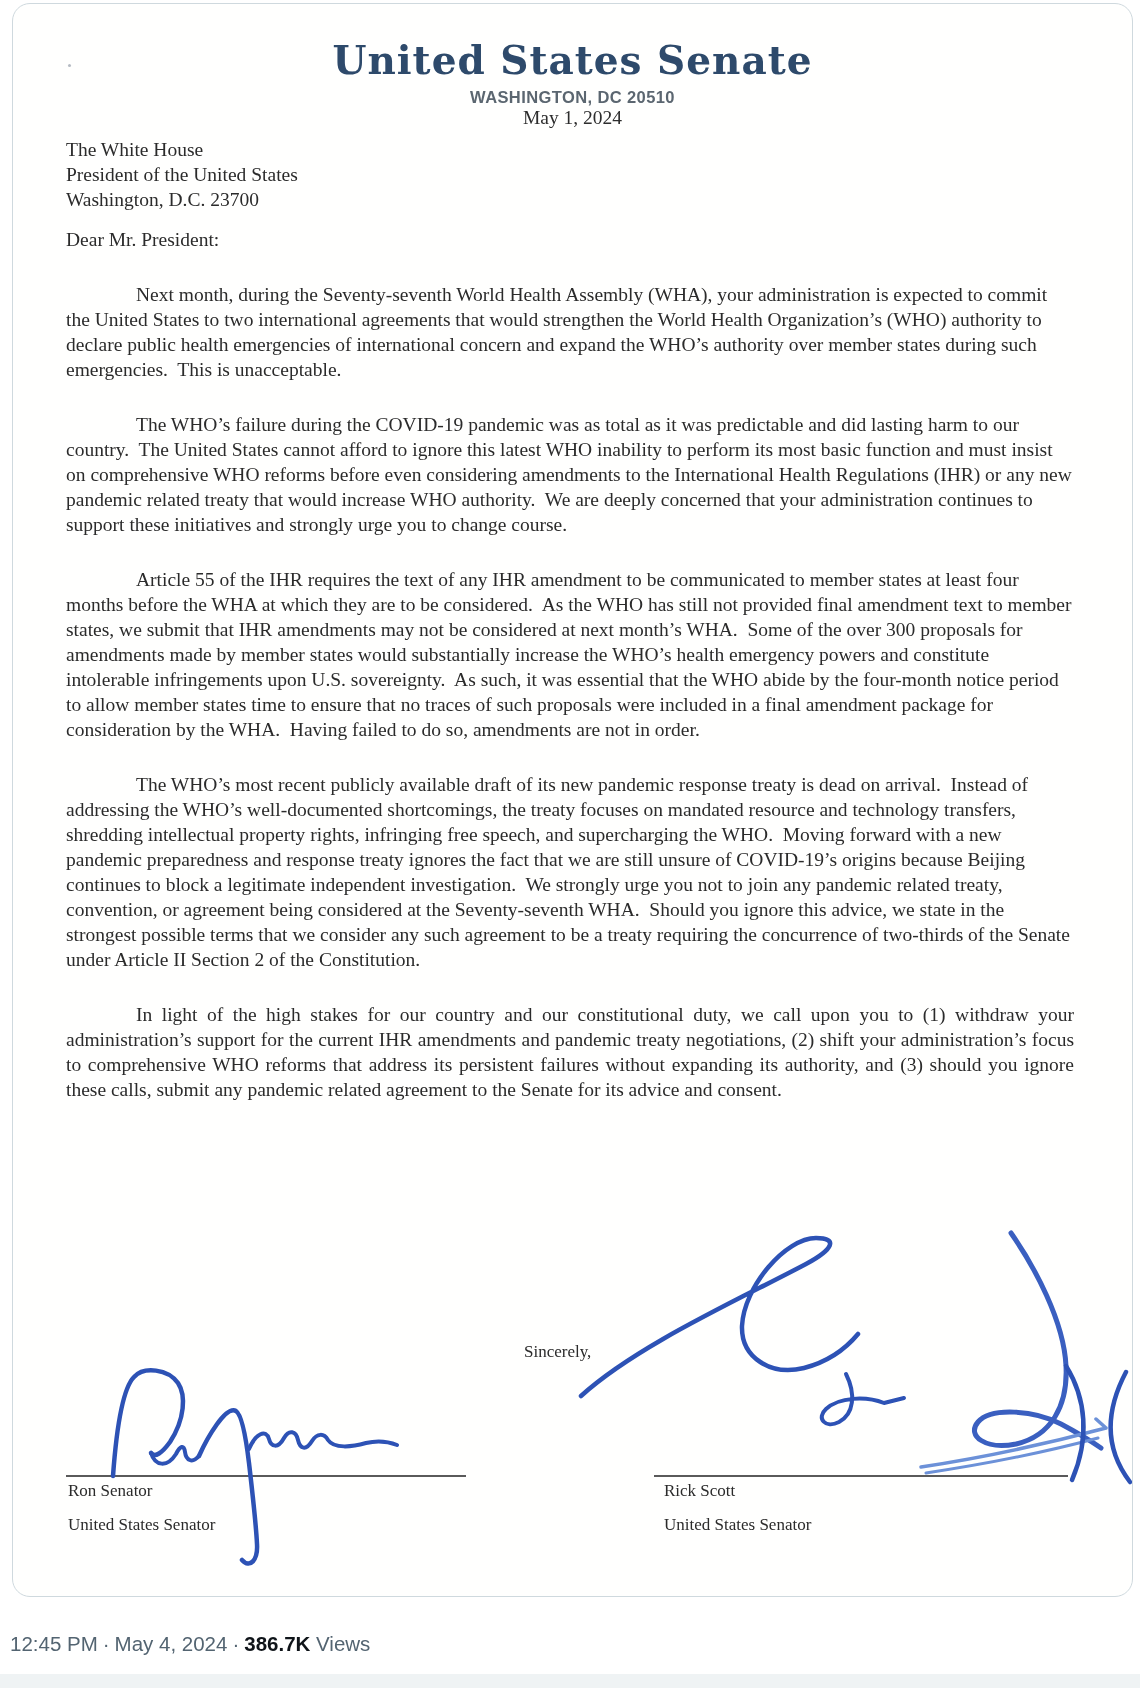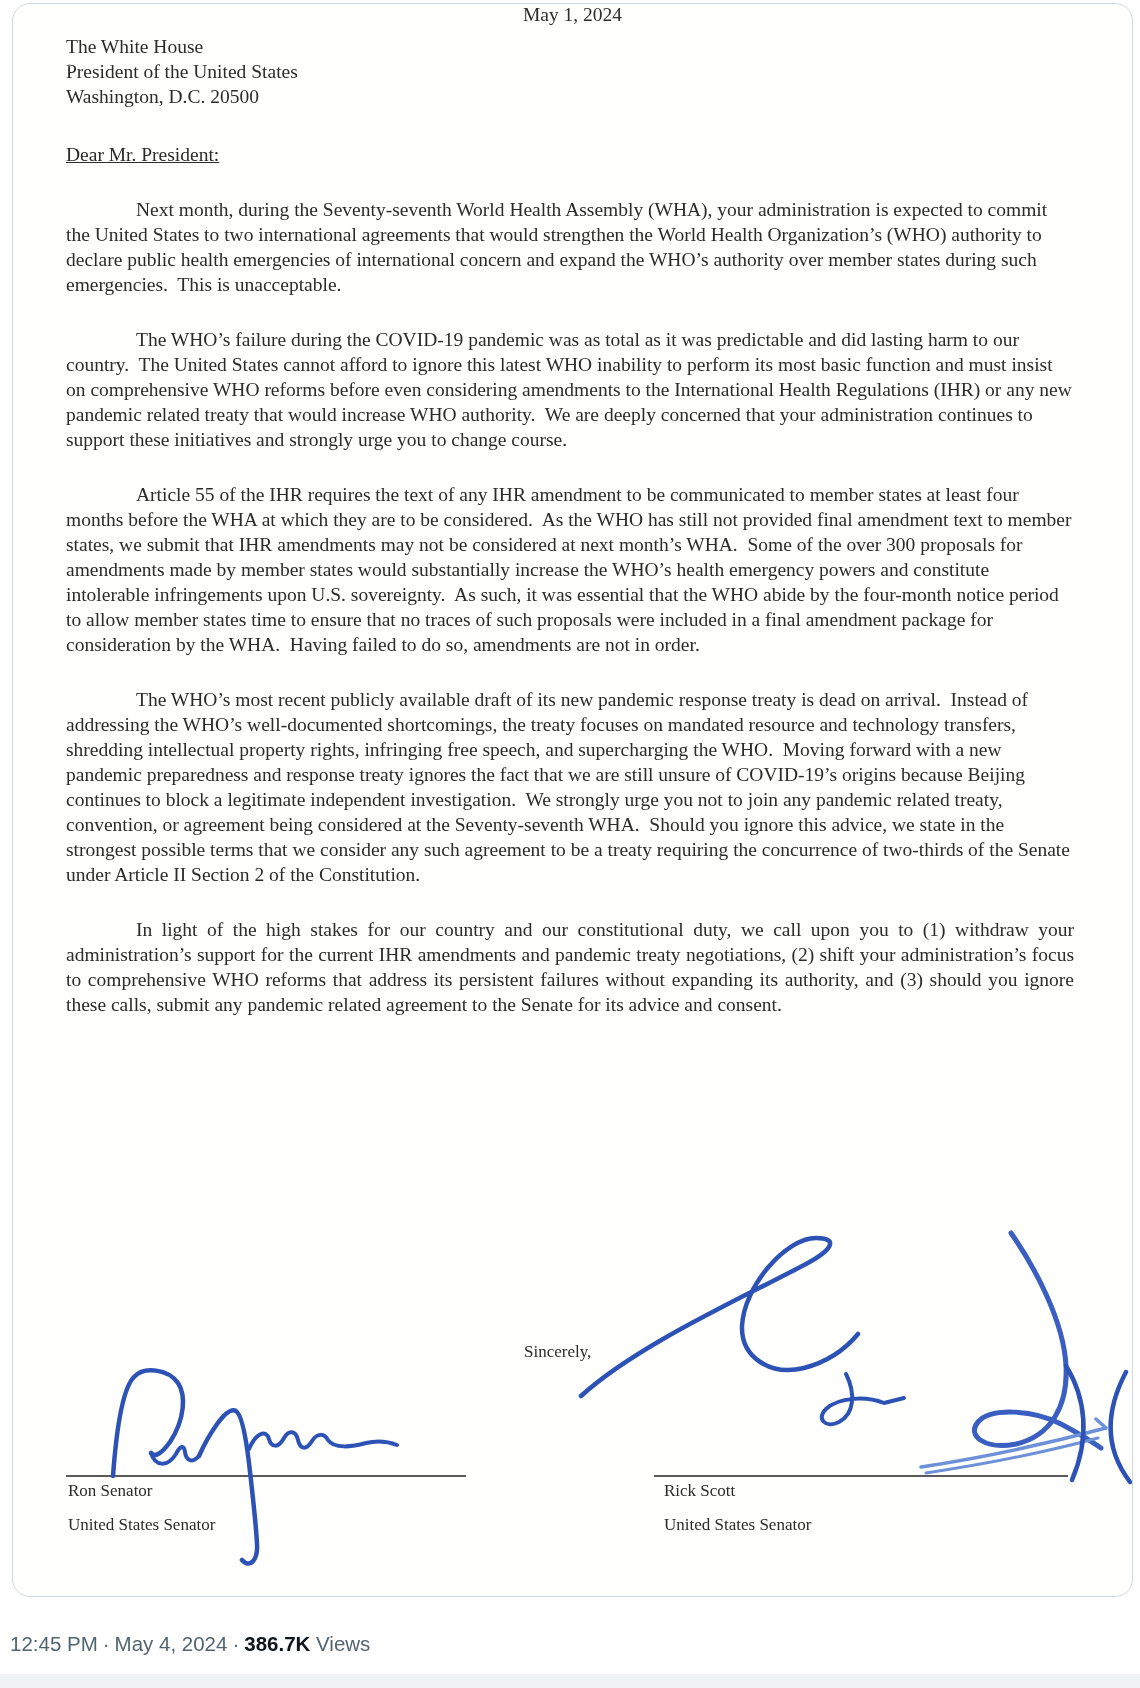--- a/index.html
+++ b/index.html
@@ -18,21 +18,21 @@
     font-weight:bold;font-size:39px;line-height:50px;color:#2e4a6b;letter-spacing:1px;}
   .letterhead-sub{margin-top:3px;font-family:"Liberation Sans",sans-serif;font-weight:600;
     font-size:16.5px;color:#5b6670;letter-spacing:.4px;}
   .letter-date{margin-top:0;font-family:"Liberation Serif",serif;font-size:19.5px;color:#2d2d2d;
     text-align:center;}
 
   .letter-body{padding:0 58px 0 53px;font-family:"Liberation Serif",serif;color:#2b2b2b;
     font-size:19.5px;line-height:25px;}
   .address{margin-top:8px;}
   .address div{white-space:nowrap;}
-  .salutation{margin-top:33px;text-decoration:underline;}
+  .salutation{margin-top:15px;}
   .letter-body p{margin:30px 0 0 0;text-indent:70px;white-space:pre-wrap;}
   .letter-body p.justify{text-align:justify;}
 
   
   .sig-block{position:absolute;left:53px;top:1234px;width:1010px;height:300px;
     font-family:"Liberation Serif",serif;font-size:17px;color:#2b2b2b;}
   .closing{position:absolute;left:458px;top:104px;}
   .sig-line{position:absolute;height:2px;background:#5a5a5a;}
   .sig-line.left{left:0;top:237px;width:400px;}
   .sig-line.right{left:588px;top:237px;width:414px;}
@@ -49,28 +49,32 @@
   .tweet-meta .sep{margin:0 5px;}
   .tweet-meta .views-count{font-weight:bold;color:#0f1419;}
   .bottom-bar{position:absolute;left:0;top:1674px;width:1140px;height:14px;background:#eff3f4;}
 </style>
 </head>
 <body>
 
 <div class="letter-card">
   <div class="speck"></div>
 
+  <div class="letterhead">
+    <div class="letterhead-title">United States Senate</div>
+    <div class="letterhead-sub">WASHINGTON, DC 20510</div>
+  </div>
 
   <div class="letter-date">May 1, 2024</div>
 
   <div class="letter-body">
     <div class="address">
       <div>The White House</div>
       <div>President of the United States</div>
-      <div>Washington, D.C. 20500</div>
+      <div>Washington, D.C. 23700</div>
     </div>
 
     <div class="salutation">Dear Mr. President:</div>
 
     <p>Next month, during the Seventy-seventh World Health Assembly (WHA), your administration is expected to commit the United States to two international agreements that would strengthen the World Health Organization’s (WHO) authority to declare public health emergencies of international concern and expand the WHO’s authority over member states during such emergencies.  This is unacceptable.</p>
     <p>The WHO’s failure during the COVID-19 pandemic was as total as it was predictable and did lasting harm to our country.  The United States cannot afford to ignore this latest WHO inability to perform its most basic function and must insist on comprehensive WHO reforms before even considering amendments to the International Health Regulations (IHR) or any new pandemic related treaty that would increase WHO authority.  We are deeply concerned that your administration continues to support these initiatives and strongly urge you to change course.</p>
     <p>Article 55 of the IHR requires the text of any IHR amendment to be communicated to member states at least four months before the WHA at which they are to be considered.  As the WHO has still not provided final amendment text to member states, we submit that IHR amendments may not be considered at next month’s WHA.  Some of the over 300 proposals for amendments made by member states would substantially increase the WHO’s health emergency powers and constitute intolerable infringements upon U.S. sovereignty.  As such, it was essential that the WHO abide by the four-month notice period to allow member states time to ensure that no traces of such proposals were included in a final amendment package for consideration by the WHA.  Having failed to do so, amendments are not in order.</p>
     <p>The WHO’s most recent publicly available draft of its new pandemic response treaty is dead on arrival.  Instead of addressing the WHO’s well-documented shortcomings, the treaty focuses on mandated resource and technology transfers, shredding intellectual property rights, infringing free speech, and supercharging the WHO.  Moving forward with a new pandemic preparedness and response treaty ignores the fact that we are still unsure of COVID-19’s origins because Beijing continues to block a legitimate independent investigation.  We strongly urge you not to join any pandemic related treaty, convention, or agreement being considered at the Seventy-seventh WHA.  Should you ignore this advice, we state in the strongest possible terms that we consider any such agreement to be a treaty requiring the concurrence of two-thirds of the Senate under Article II Section 2 of the Constitution.</p>
     <p class="justify">In light of the high stakes for our country and our constitutional duty, we call upon you to (1) withdraw your administration’s support for the current IHR amendments and pandemic treaty negotiations, (2) shift your administration’s focus to comprehensive WHO reforms that address its persistent failures without expanding its authority, and (3) should you ignore these calls, submit any pandemic related agreement to the Senate for its advice and consent.</p>
   </div>

